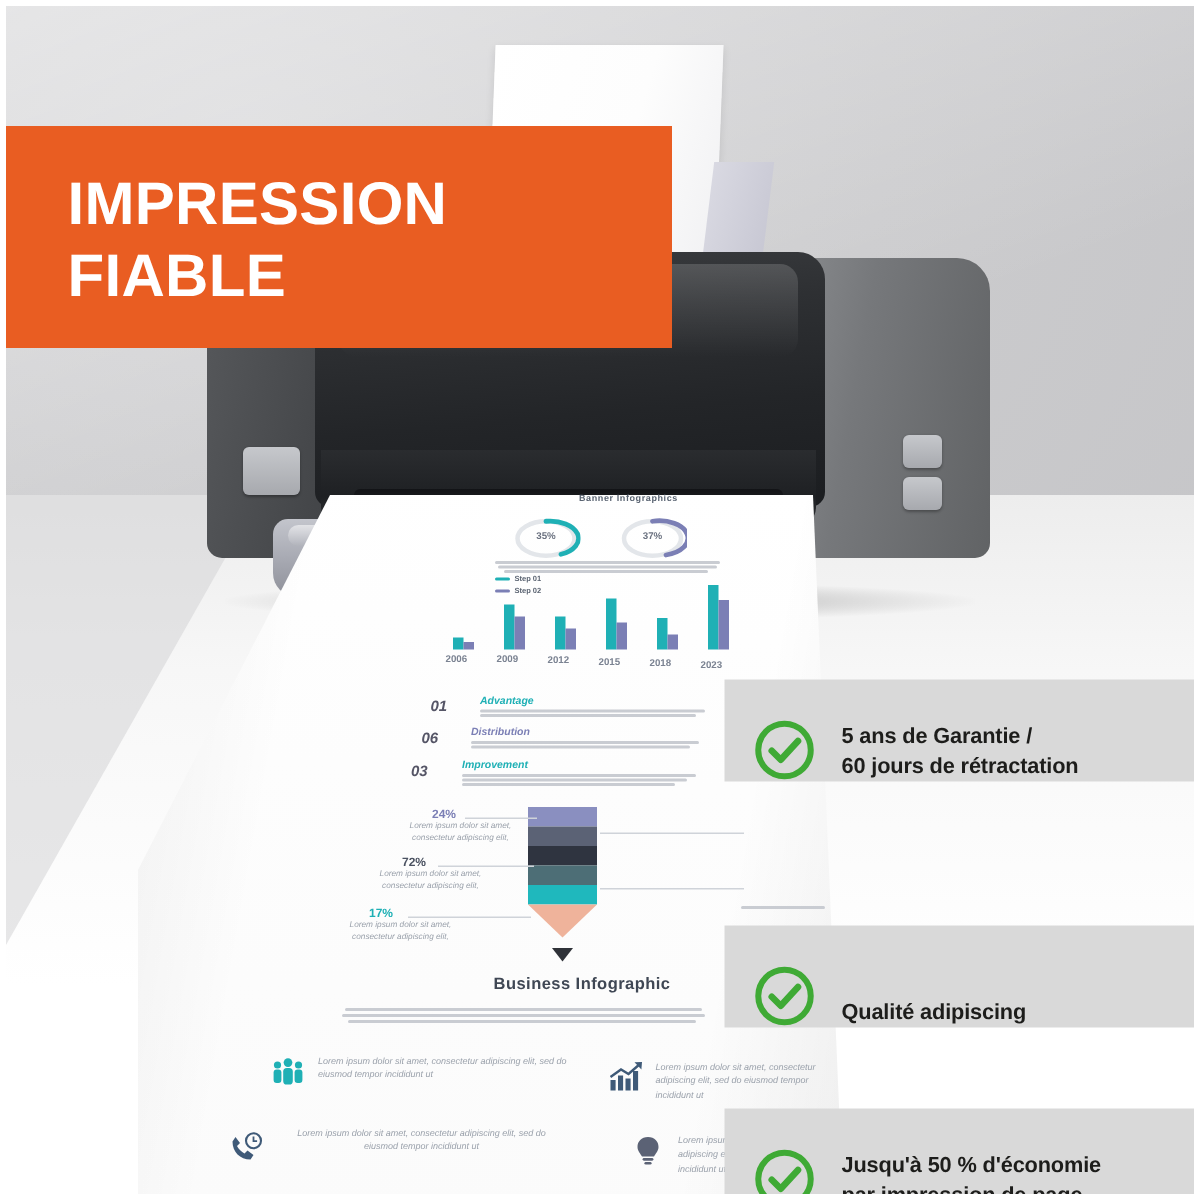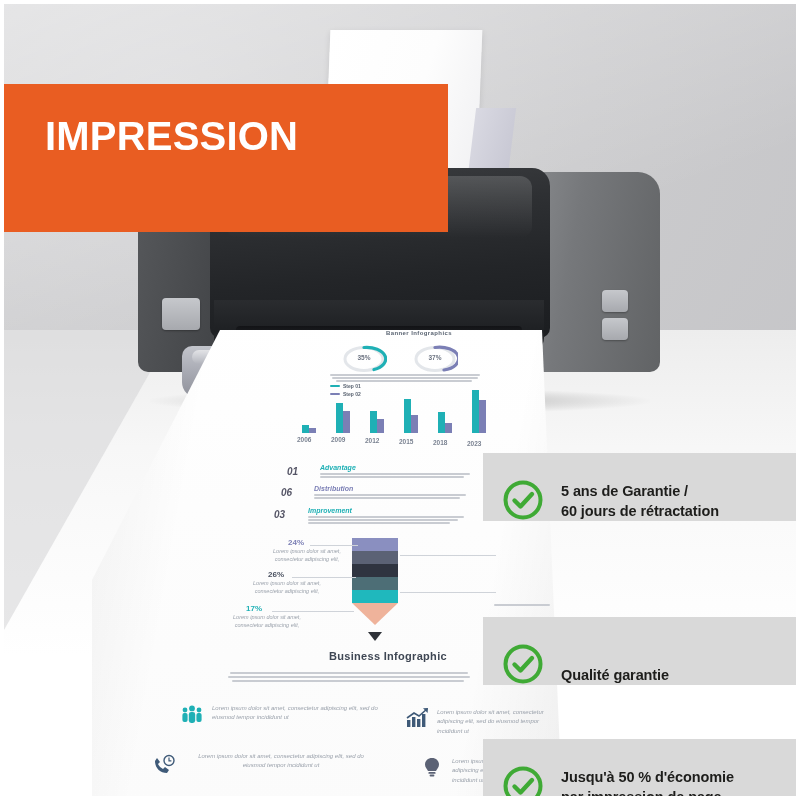--- a/index.html
+++ b/index.html
@@ -322,21 +322,21 @@
       <div class="seg" style="background:#4d6e76;"></div>
       <div class="seg" style="background:#1fb8bd;"></div>
       <div class="tipwrap"></div>
       <div class="lead"></div>
     </div>
 
     <div class="pct" style="left:288px;top:538px;color:#7b7fb5;">24%</div>
     <div class="ptxt" style="left:268px;top:548px;text-align:center;">Lorem ipsum dolor sit amet, consectetur adipiscing elit,</div>
     <div class="leader" style="left:310px;top:545px;width:48px;"></div>
 
-    <div class="pct" style="left:268px;top:570px;color:#4a5160;">26%</div>
+    <div class="pct" style="left:268px;top:570px;color:#4a5160;">72%</div>
     <div class="ptxt" style="left:248px;top:580px;text-align:center;">Lorem ipsum dolor sit amet, consectetur adipiscing elit,</div>
     <div class="leader" style="left:292px;top:577px;width:64px;"></div>
 
     <div class="pct" style="left:246px;top:604px;color:#1fb0b5;">17%</div>
     <div class="ptxt" style="left:228px;top:614px;text-align:center;">Lorem ipsum dolor sit amet, consectetur adipiscing elit,</div>
     <div class="leader" style="left:272px;top:611px;width:82px;"></div>
 
     <div class="leader" style="left:400px;top:555px;width:96px;"></div>
     <div class="leader" style="left:400px;top:592px;width:96px;"></div>
     <div class="lorem-line" style="left:494px;top:604px;width:56px;"></div>
@@ -396,38 +396,38 @@
         <rect x="8.4" y="16" width="7.2" height="1.8" rx=".9" fill="#5b6275"></rect>
         <rect x="9.6" y="18.6" width="4.8" height="1.8" rx=".9" fill="#5b6275"></rect>
       </svg>
     </div>
     <div class="feat" style="left:452px;top:757px;width:120px;">
       <div class="ft">Lorem ipsum dolor sit amet, consectetur adipiscing elit, sed do eiusmod tempor incididunt ut</div>
     </div>
   </div>
 
   <div class="banner">
-    <h1><span>IMPRESSION</span><br></h1>
+    <h1><span>IMPRESSION</span><br><span>FIABLE</span></h1>
   </div>
 
   <div class="callout c1">
     <svg class="ck" viewBox="0 0 42 42">
       <circle cx="21" cy="21" r="17.5" fill="none" stroke="#3faa35" stroke-width="4"></circle>
       <path d="M12.5 21.5 L18.5 27.5 L30 15" fill="none" stroke="#3faa35" stroke-width="4.4" stroke-linecap="round" stroke-linejoin="round"></path>
     </svg>
     <div class="ctext">5 ans de Garantie /<br>60 jours de rétractation</div>
   </div>
 
 
   <div class="callout c3">
     <svg class="ck" viewBox="0 0 42 42">
       <circle cx="21" cy="21" r="17.5" fill="none" stroke="#3faa35" stroke-width="4"></circle>
       <path d="M12.5 21.5 L18.5 27.5 L30 15" fill="none" stroke="#3faa35" stroke-width="4.4" stroke-linecap="round" stroke-linejoin="round"></path>
     </svg>
-    <div class="ctext">Qualité garantie</div>
+    <div class="ctext">Qualité adipiscing</div>
   </div>
 
   <div class="callout c4">
     <svg class="ck" viewBox="0 0 42 42">
       <circle cx="21" cy="21" r="17.5" fill="none" stroke="#3faa35" stroke-width="4"></circle>
       <path d="M12.5 21.5 L18.5 27.5 L30 15" fill="none" stroke="#3faa35" stroke-width="4.4" stroke-linecap="round" stroke-linejoin="round"></path>
     </svg>
     <div class="ctext">Jusqu'à 50 % d'économie<br>par impression de page</div>
   </div>
 

